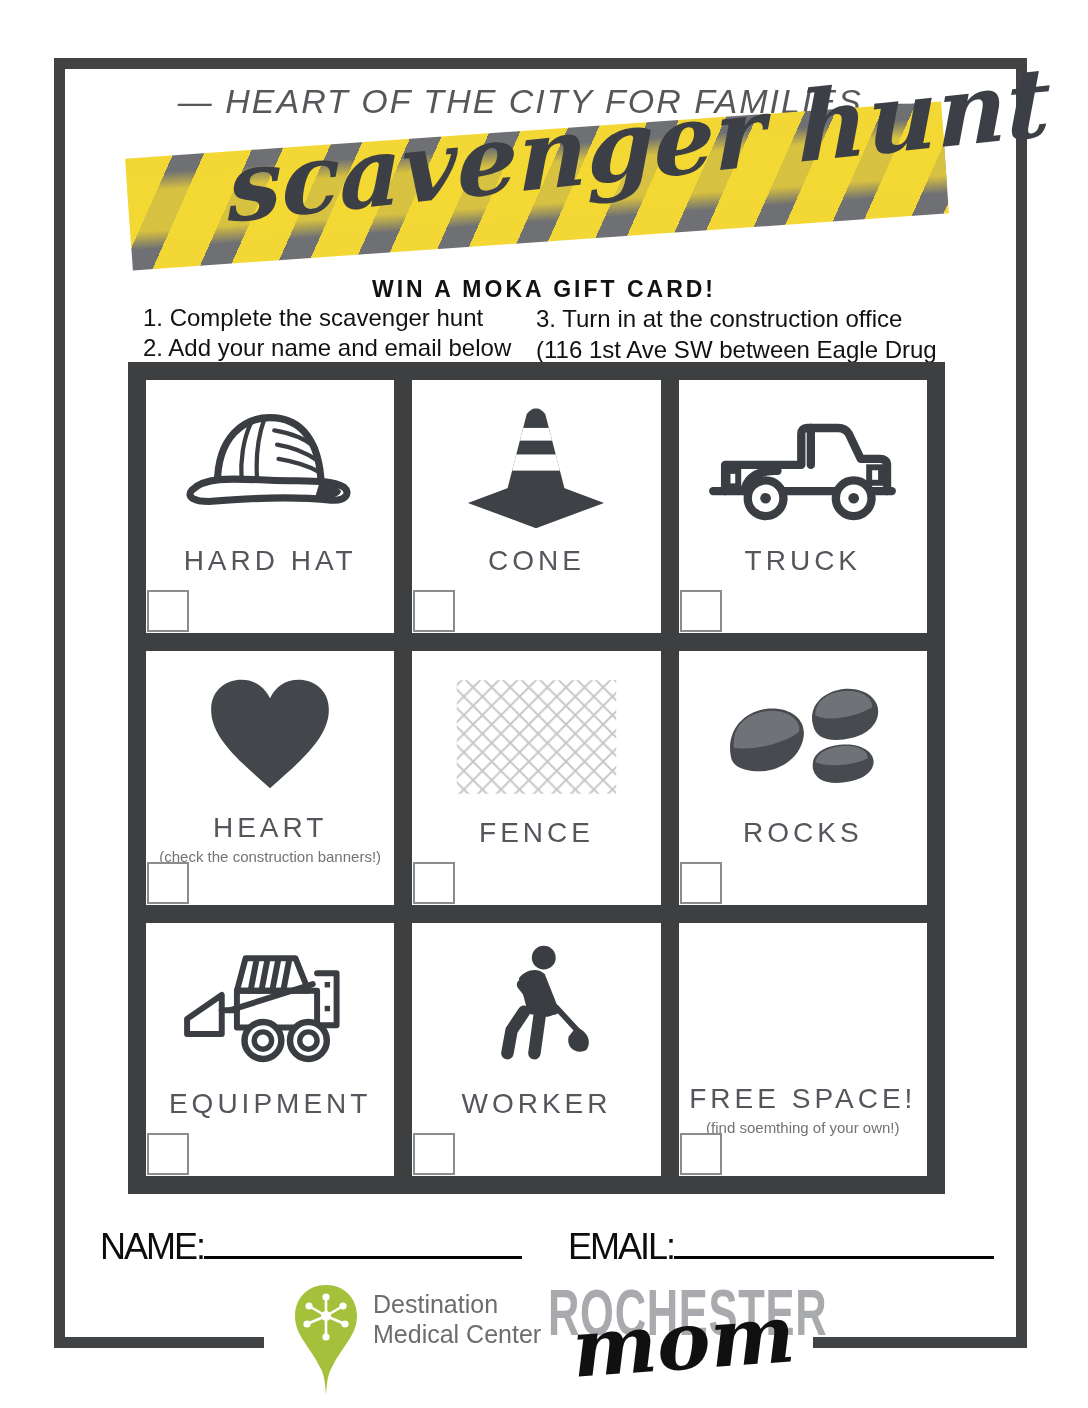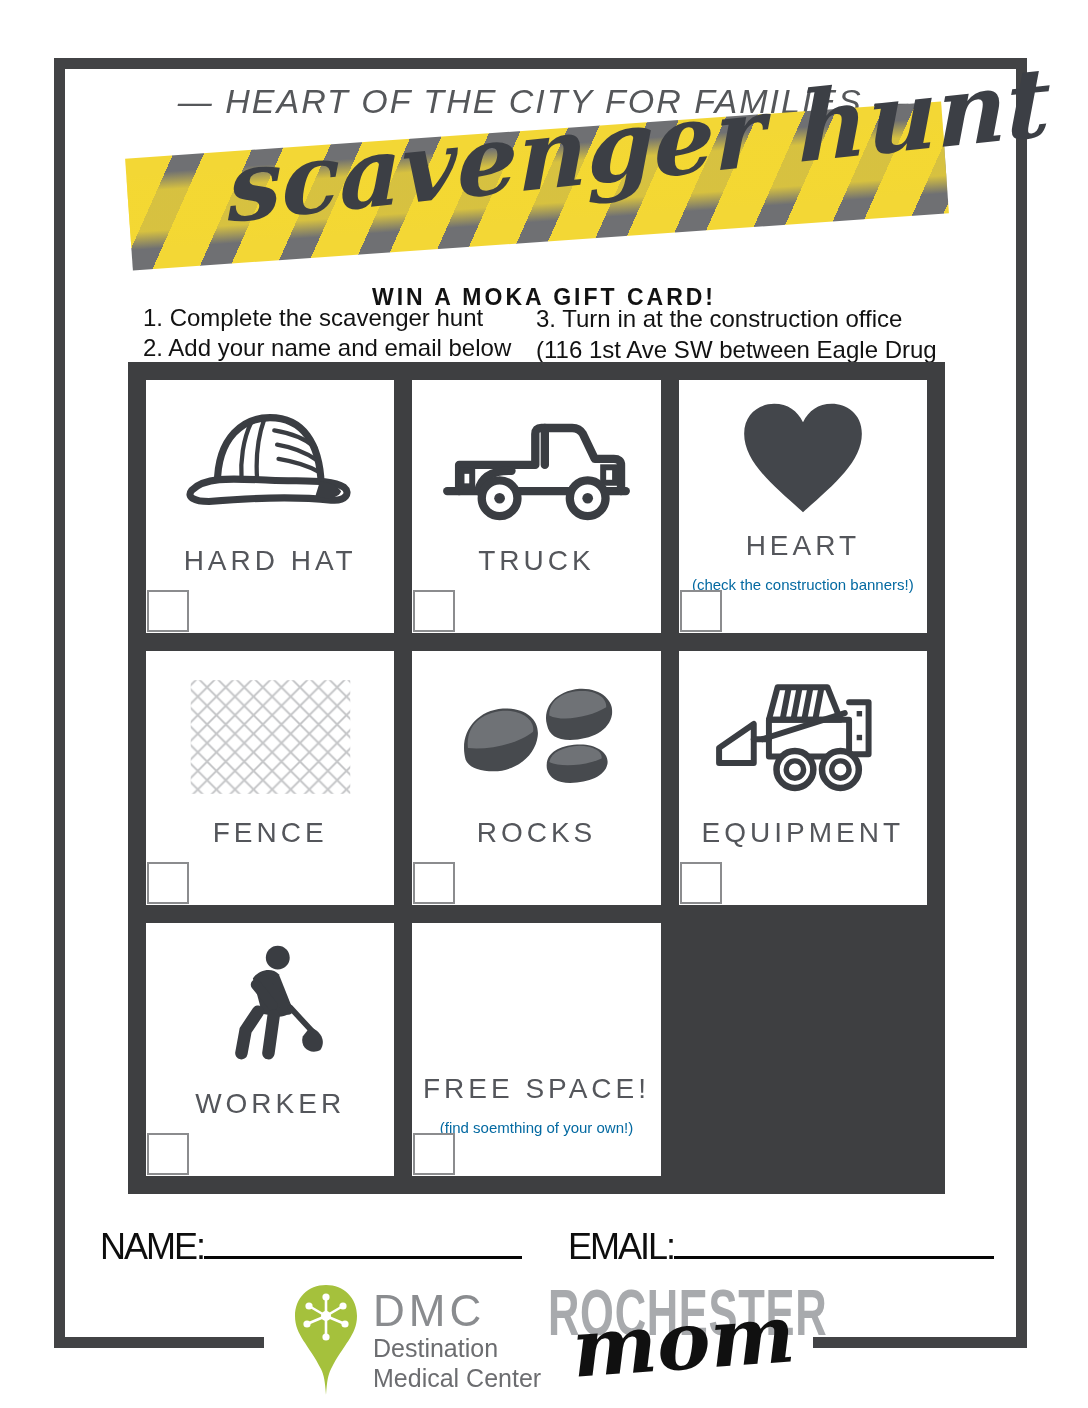--- a/index.html
+++ b/index.html
@@ -20,36 +20,36 @@
   .tape{position:absolute;left:128px;top:130px;width:818px;height:112px;
         transform:rotate(-4deg);
         background:
           linear-gradient(180deg, rgba(244,216,50,0) 0 14%, rgba(244,216,50,.78) 30% 66%, rgba(244,216,50,0) 82%),
           repeating-linear-gradient(118deg,#f3d735 0 42px,#6f7073 42px 70px);}
   .script{position:absolute;left:226px;top:104px;width:700px;
           font-family:"DejaVu Serif",serif;font-style:italic;font-weight:bold;
           font-size:96px;color:#3c3f45;transform:rotate(-6deg) skewX(-6deg);
           white-space:nowrap;line-height:1;}
 
-  .promo{position:absolute;top:284px;left:0;width:100%;text-align:center;
+  .promo{position:absolute;top:276px;left:0;width:100%;text-align:center;
          font-size:23px;font-weight:bold;letter-spacing:3px;color:#121212;}
 
   .instructions{position:absolute;top:303px;left:143px;width:810px;display:flex;}
   .instr-left{width:385px;font-size:24px;line-height:30px;color:#121212;}
   .instr-right{flex:1;font-size:24px;line-height:31px;color:#121212;padding-left:8px;}
 
   .grid{position:absolute;left:128px;top:362px;width:817px;height:832px;
         background:#3e3f41;display:grid;box-sizing:border-box;
         grid-template-columns:repeat(3,1fr);grid-template-rows:repeat(3,1fr);
         gap:18px;padding:18px;}
   .cell{background:#fff;position:relative;display:flex;flex-direction:column;
         align-items:center;overflow:hidden;text-align:right;}
   .icon-area{flex:1;width:100%;display:flex;align-items:center;justify-content:center;padding-top:6px;}
   .cell-label{font-size:28px;letter-spacing:4px;color:#54565b;white-space:nowrap;}
-  .cell-note{font-size:15px;color:#0369a1;margin-top:14px;white-space:nowrap;}
+  .cell-note{font-size:15px;color:#737373;margin-top:4px;white-space:nowrap;}
   .cell-bottom{height:56px;width:100%;flex-shrink:0;}
   .checkbox{position:absolute;left:1px;bottom:1px;width:42px;height:42px;
             background:#fff;border:2px solid #8b8c8e;box-sizing:border-box;}
 
   .write-row{position:absolute;top:1226px;left:100px;display:flex;align-items:flex-start;}
   .write-label{font-size:36px;letter-spacing:-2px;color:#0d0d0d;}
   .write-line{border-bottom:3px solid #050505;height:30px;}
   .name-line{width:318px;margin-right:46px;}
   .email-line{width:320px;}
 
@@ -106,20 +106,38 @@
             <path d="M71,40 C83,42 92,45 99,49"></path>
           </g>
           <path d="M100,56 C107,56 113,59 115,63 C113,68 104,69 97,66 Z" fill="#3a3d42"></path>
         </svg>
       </div>
       <div class="cell-label">HARD HAT</div>
       <div class="cell-bottom"></div>
       <div class="checkbox"></div>
     </div>
 
+    <div class="cell">
+      <div class="icon-area">
+        <svg width="150" height="130" viewBox="0 0 130 112">
+          <polygon points="65,66 124,88 65,110 6,88" fill="#3e4146"></polygon>
+          <clipPath id="coneclip">
+              <path d="M57,11 Q65,1 73,11 L94,92 L36,92 Z"></path>
+            </clipPath>
+          <g clip-path="url(#coneclip)">
+            <rect x="30" y="0" width="70" height="95" fill="#3e4146"></rect>
+            <rect x="30" y="23" width="70" height="11" fill="#fff"></rect>
+            <rect x="30" y="46" width="70" height="14" fill="#fff"></rect>
+          </g>
+        </svg>
+      </div>
+      <div class="cell-label">CONE</div>
+      <div class="cell-bottom"></div>
+      <div class="checkbox"></div>
+    </div>
 
     <div class="cell">
       <div class="icon-area">
         <svg width="205" height="125" viewBox="0 0 170 105">
           <g fill="none" stroke="#3a3d42" stroke-width="7" stroke-linejoin="round" stroke-linecap="round">
             <path d="M10,74 H160"></path>
             <path d="M20,74 V52 H84 V26 Q84,21 89,21 H115 Q121,21 124,26 L134,47 H150 Q156,47 156,52 V74"></path>
             <path d="M92,21 V52"></path>
             <path d="M36,74 Q40,56 64,57"></path>
           </g>
@@ -259,21 +277,20 @@
         <circle cx="33" cy="33" r="5"></circle>
         <circle cx="33" cy="14" r="3.6"></circle>
         <circle cx="50" cy="23" r="3.6"></circle>
         <circle cx="52" cy="41" r="3.6"></circle>
         <circle cx="33" cy="54" r="3.6"></circle>
         <circle cx="14" cy="41" r="3.6"></circle>
         <circle cx="16" cy="23" r="3.6"></circle>
       </g>
     </svg>
     <div class="dmc-text">
-      <div class="dmc-acronym">DMC</div>
       <div class="dmc-tag">Destination</div>
       <div class="dmc-tag">Medical Center</div>
     </div>
   </div>
 
   <div class="roch">
     <div class="roch-word">ROCHESTER</div>
   </div>
   <div class="mom">mom</div>
 

